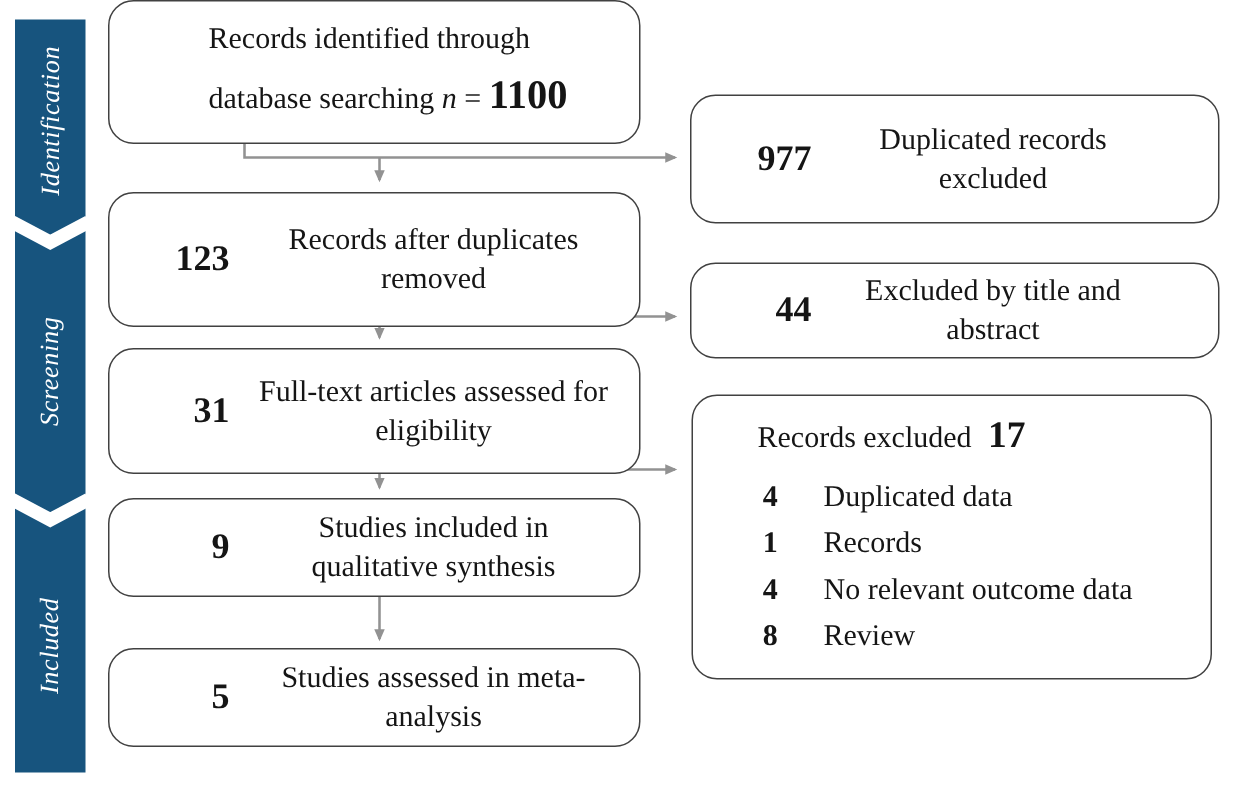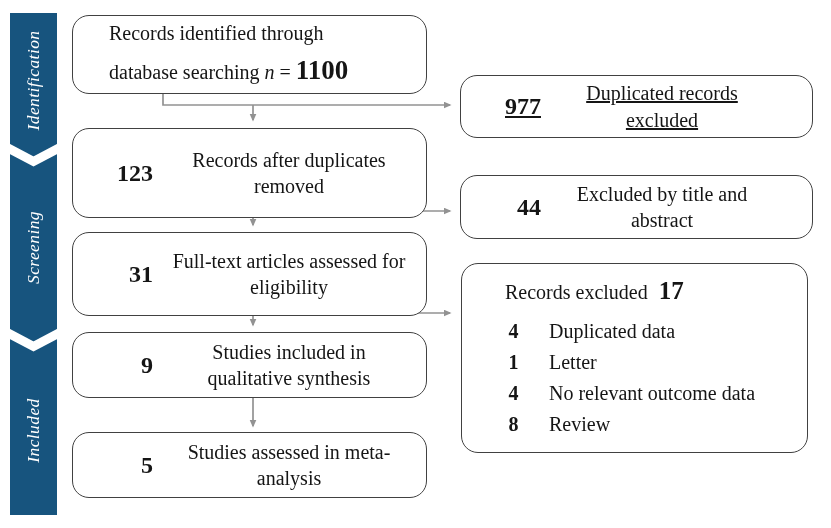--- a/index.html
+++ b/index.html
@@ -110,21 +110,21 @@
       <path d="M163,92 L163,105 L450,105" marker-end="url(#arr)"></path>
       <path d="M253,105 L253,120" marker-end="url(#arr)"></path>
       <path d="M253,197 L253,225" marker-end="url(#arr)"></path>
       <path d="M253,211 L450,211" marker-end="url(#arr)"></path>
       <path d="M253,298 L253,325" marker-end="url(#arr)"></path>
       <path d="M253,313 L450,313" marker-end="url(#arr)"></path>
       <path d="M253,397 L253,426" marker-end="url(#arr)"></path>
     </g>
   </svg>
 
-  <div class="box" style="left: 72px; top: 15px; width: 355px; height: 79px; border-color: rgb(65, 65, 65);">
+  <div class="box" style="left: 72px; top: 0; width: 355px; height: 96px; border-color: rgb(65, 65, 65); padding-left: 30px;">
     <div class="freeform">
       <span>Records identified through</span><br>
       <span>database searching </span><span class="it">n</span><span> = </span><span class="bigval">1100</span>
     </div>
   </div>
 
   <div class="box" style="left: 72px; top: 128px; width: 355px; height: 90px; border-color: rgb(65, 65, 65);">
     <div class="num">123</div>
     <div class="lbl">Records after duplicates removed</div>
   </div>
@@ -137,42 +137,42 @@
   <div class="box" style="left: 72px; top: 332px; width: 355px; height: 66px; border-color: rgb(65, 65, 65);">
     <div class="num">9</div>
     <div class="lbl">Studies included in qualitative synthesis</div>
   </div>
 
   <div class="box" style="left: 72px; top: 432px; width: 355px; height: 66px; border-color: rgb(65, 65, 65);">
     <div class="num">5</div>
     <div class="lbl">Studies assessed in meta-analysis</div>
   </div>
 
-  <div class="box" style="left: 460px; top: 75px; width: 353px; height: 63px; border-color: rgb(65, 65, 65); text-decoration: underline;">
+  <div class="box" style="left: 460px; top: 63px; width: 353px; height: 86px; border-color: rgb(65, 65, 65);">
     <div class="num">977</div>
     <div class="lbl narrow">Duplicated records excluded</div>
   </div>
 
   <div class="box" style="left: 460px; top: 175px; width: 353px; height: 64px; border-color: rgb(65, 65, 65);">
     <div class="num">44</div>
     <div class="lbl narrow">Excluded by title and abstract</div>
   </div>
 
   <div class="box" style="left: 461px; top: 263px; width: 347px; height: 190px; border-color: rgb(65, 65, 65);">
     <div class="excl3-inner">
       <div class="excl-title">
         <span>Records excluded</span><span class="count17">17</span>
       </div>
       <div class="excl-item">
         <span class="inum">4</span>
         <span class="ilbl">Duplicated data</span>
       </div>
       <div class="excl-item">
         <span class="inum">1</span>
-        <span class="ilbl">Letter</span>
+        <span class="ilbl">Records</span>
       </div>
       <div class="excl-item">
         <span class="inum">4</span>
         <span class="ilbl">No relevant outcome data</span>
       </div>
       <div class="excl-item">
         <span class="inum">8</span>
         <span class="ilbl">Review</span>
       </div>
     </div>

